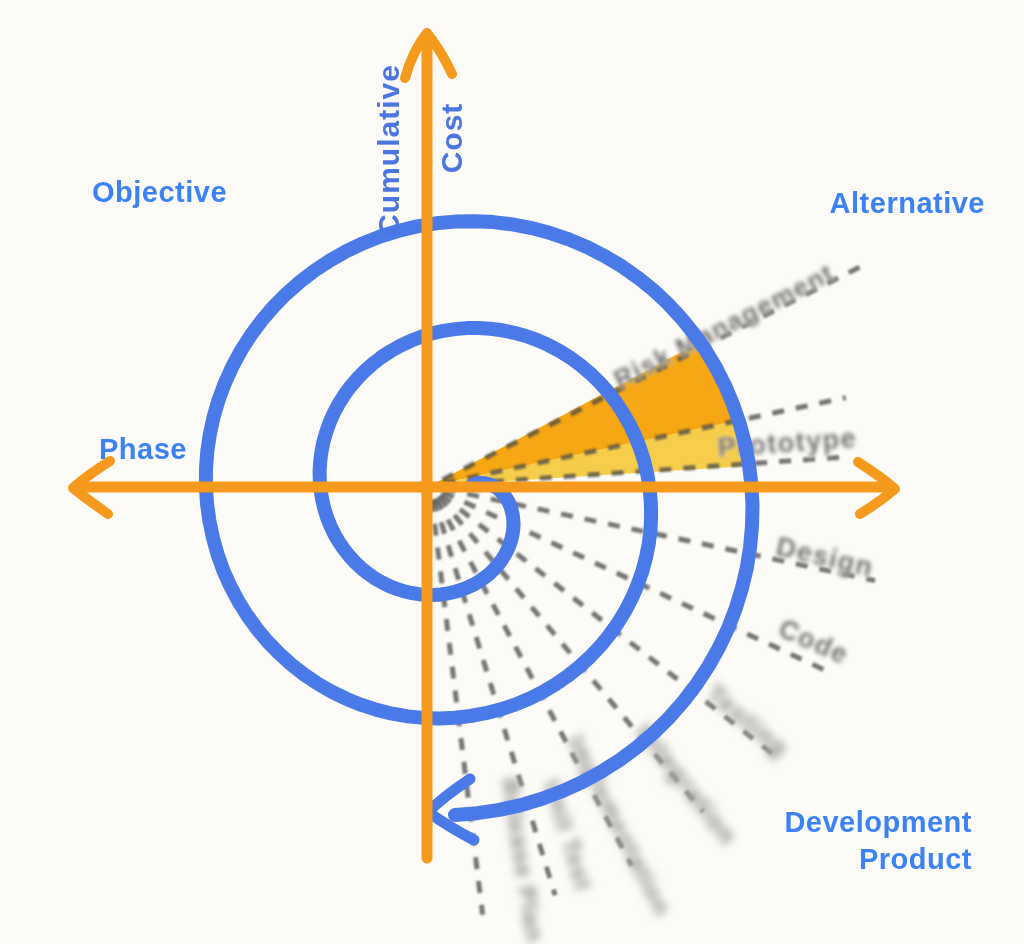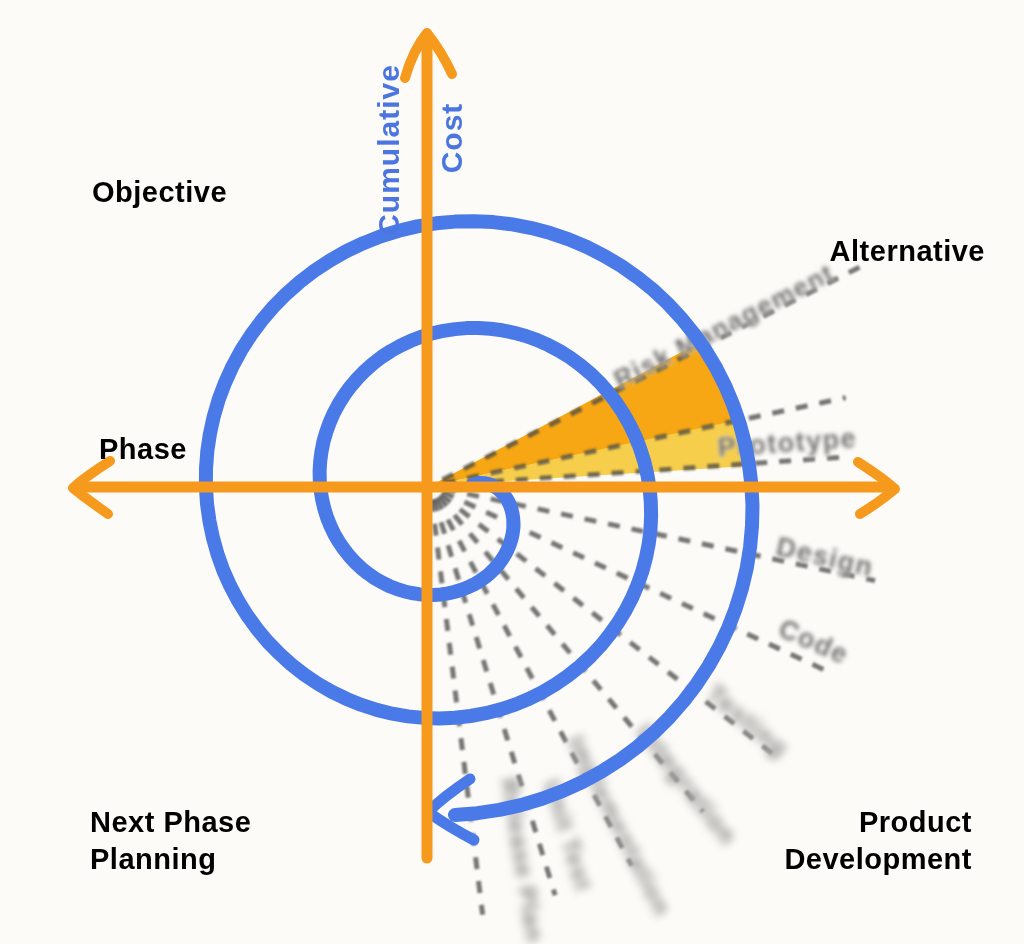--- a/index.html
+++ b/index.html
@@ -2,21 +2,21 @@
 <html><head>
 <meta charset="utf-8">
 <style>
   html,body{margin:0;padding:0;}
   #stage{
     position:relative;width:1024px;height:944px;background:#FCFBF7;
     overflow:hidden;font-family:"Liberation Sans",sans-serif;
   }
   #diagram-svg{position:absolute;left:0;top:0;}
   .lbl{
-    position:absolute;color:#000000;font-weight:600;font-size:29px;
+    position:absolute;color:#3b82f6;font-weight:600;font-size:29px;
     line-height:37px;letter-spacing:0.5px;white-space:nowrap;
   }
   .lbl.right{text-align:right;}
   .vlabel{
     position:absolute;color:#4B76E2;font-weight:600;font-size:30px;
     letter-spacing:1px;white-space:nowrap;
     transform:translate(-50%,-50%) rotate(-90deg);
   }
 </style>
 </head>
@@ -72,30 +72,26 @@
     <path d="M858,462 Q883,478 895,489 Q881,501 860,514" fill="none" stroke="#F59A1D" stroke-width="10" stroke-linecap="round" stroke-linejoin="round"></path>
   </svg>
 
   <div class="vlabel" style="left:389px;top:150px;">Cumulative</div>
   <div class="vlabel" style="left:452px;top:138px;">Cost</div>
 
   <div class="lbl" style="left:92px;top:174px;">
     <div>Objective</div>
   </div>
 
-  <div class="lbl right" style="right:39px;top:185px;margin-top:48px;">
+  <div class="lbl right" style="right:39px;top:185px;">
     <div>Alternative</div>
   </div>
 
   <div class="lbl" style="left:99px;top:431px;">Phase</div>
 
-  <div class="lbl" style="left:90px;top:804px;">
-    <div>Next Phase</div>
-    <div>Planning</div>
-  </div>
 
 
   <div class="lbl right" style="right:52px;top:804px;">
+    <div>Development</div>
     <div>Product</div>
-    <div>Development</div>
   </div>
 
 </div>
 
 </body></html>

